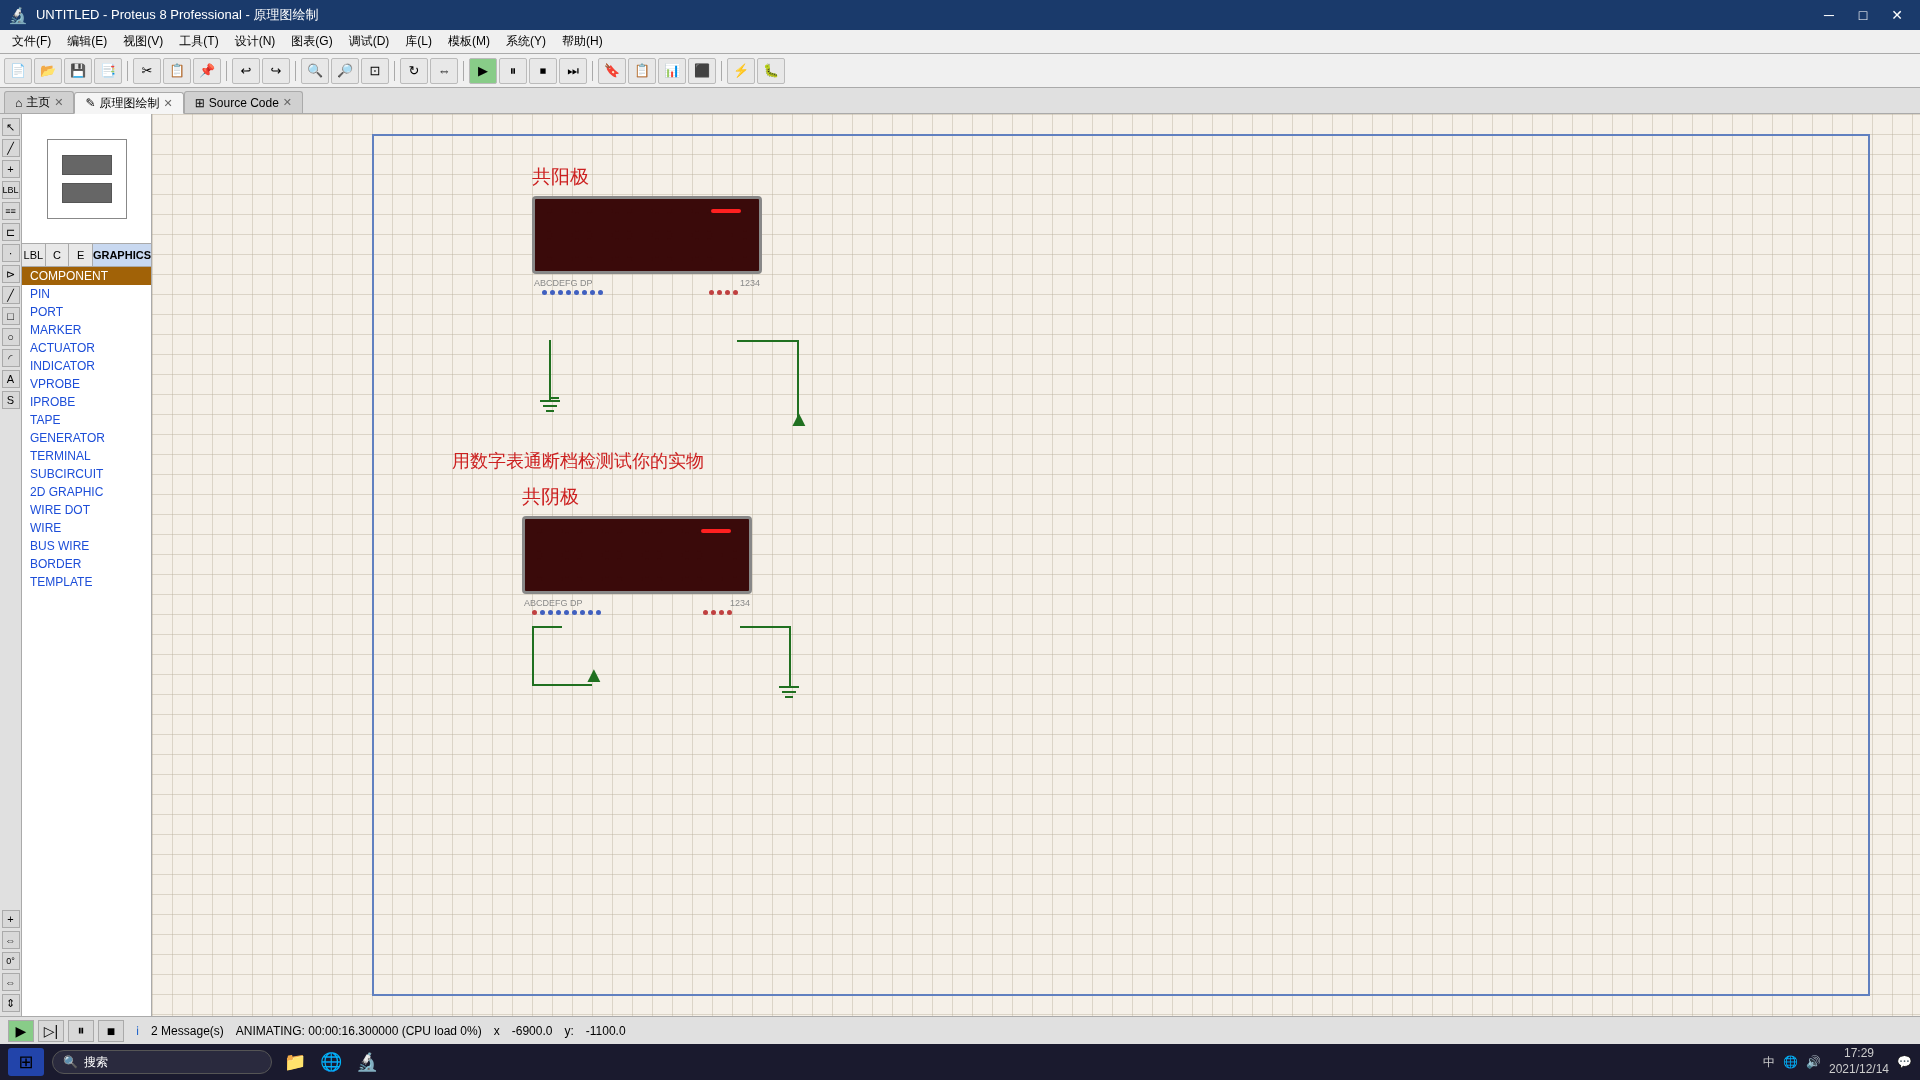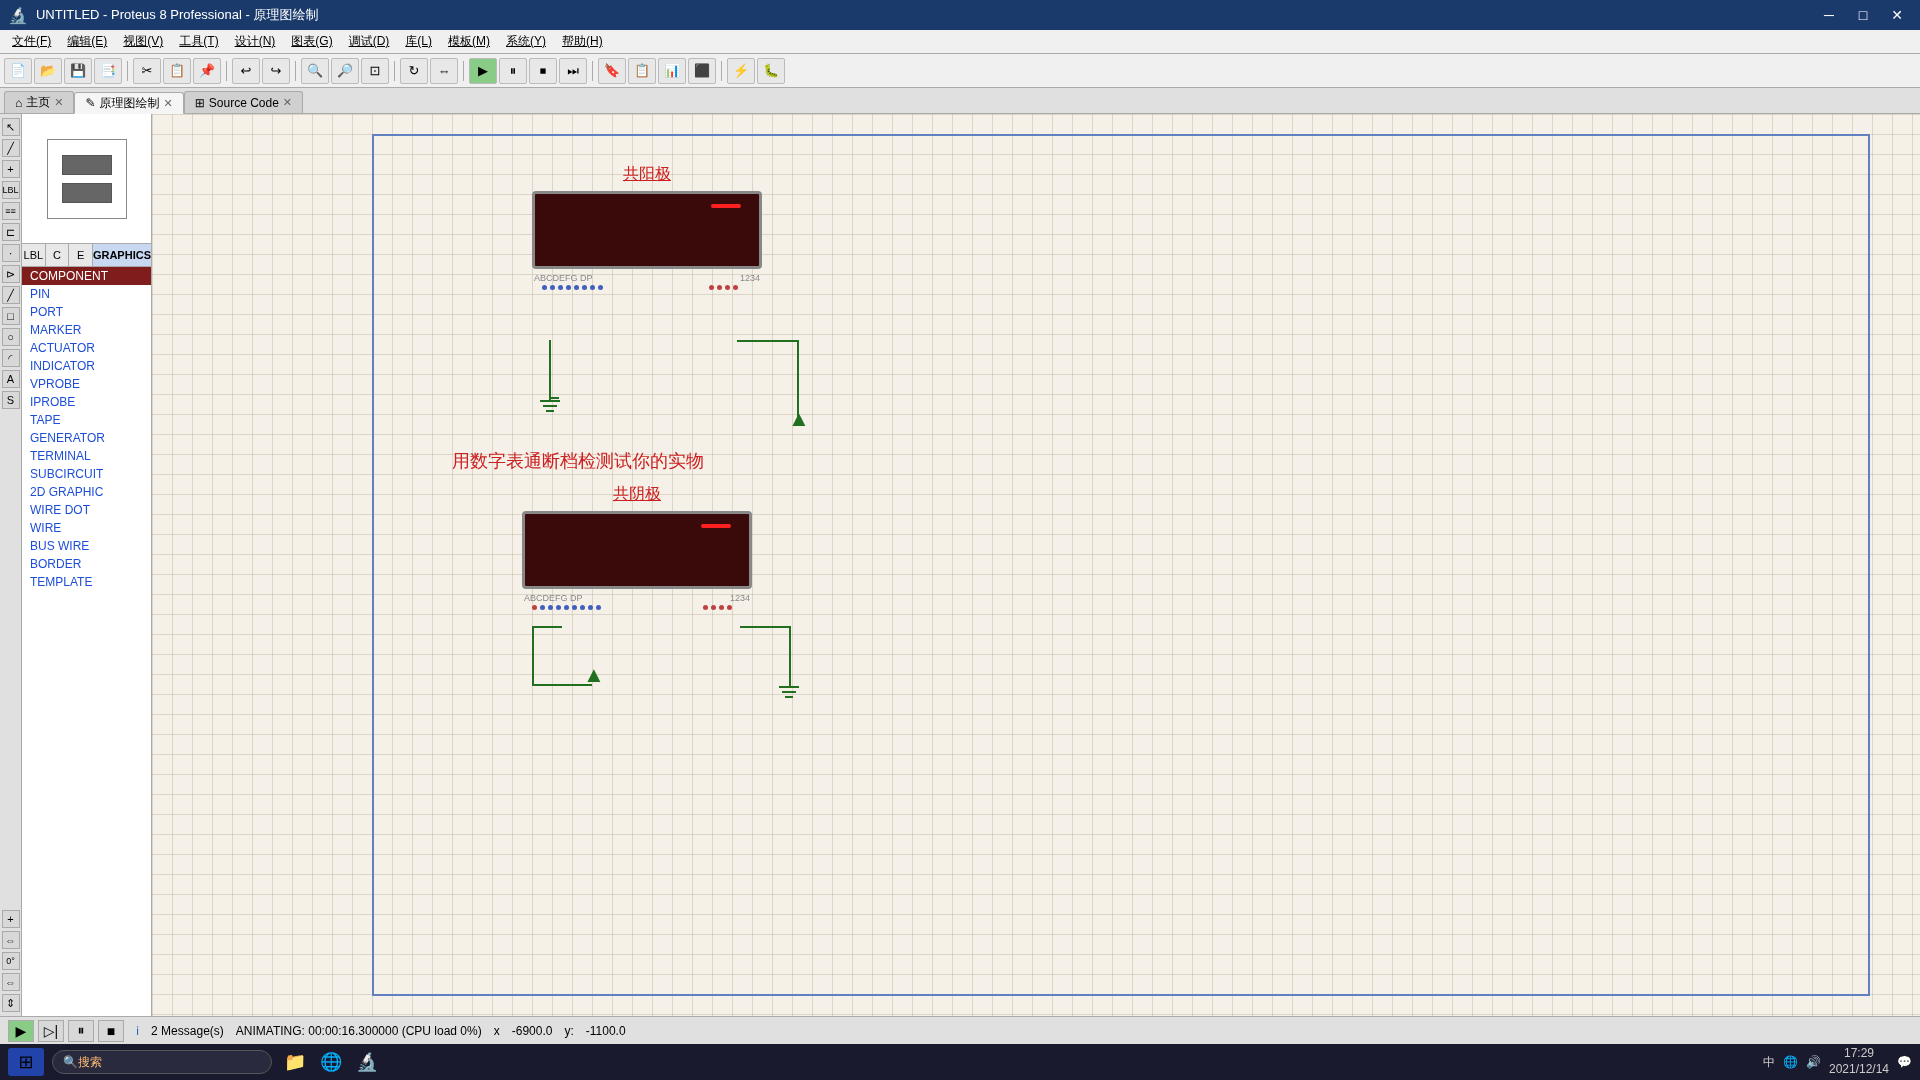--- a/index.html
+++ b/index.html
@@ -30,21 +30,20 @@
       display: flex;
       align-items: center;
       padding: 0 4px;
       border-bottom: 1px solid #aaa;
       font-size: 12px;
     }
     .menu-item {
       padding: 12px 8px;
       cursor: pointer;
       white-space: nowrap;
-      text-decoration: underline;
     }
 
     
     #toolbar {
       height: 34px;
       background: #f0f0f0;
       display: flex;
       align-items: center;
       padding: 0 4px;
       border-bottom: 1px solid #aaa;
@@ -145,21 +144,21 @@
       flex: 1;
       overflow-y: auto;
       background: #fff;
     }
     .comp-item {
       padding: 2px 8px;
       cursor: pointer;
       font-size: 12px;
       color: #1d4ed8;
     }
-    .comp-item.selected { background: #7f1d1d; color: #fff; }
+    .comp-item.selected { background: #a16207; color: #fff; }
 
     
     #left-tools {
       width: 22px;
       background: #e0e0e0;
       border-right: 1px solid #aaa;
       display: flex;
       flex-direction: column;
       align-items: center;
       padding: 4px 0;
@@ -203,26 +202,24 @@
       right: 50px;
       bottom: 20px;
     }
 
     
     .display-unit {
       position: absolute;
     }
 
     .display-label {
-      text-align: center;
-      font-size: 16px;
+      font-size: 19px;
       color: #cc2020;
       margin-bottom: 6px;
       font-family: Arial, sans-serif;
-      text-decoration: underline;
     }
 
     .display-body {
       background: #3a0a0a;
       border: 3px solid #888;
       border-radius: 4px;
       padding: 10px 12px;
       display: flex;
       gap: 8px;
     }
@@ -722,21 +719,21 @@
   <span>x</span>
   <span>-6900.0</span>
   <span>y:</span>
   <span>-1100.0</span>
 </div>
 
 <div id="taskbar">
   <div class="taskbar-start">⊞</div>
   <div class="taskbar-search">
     <span>🔍</span>
-    <span style="color:#fdba74;">搜索</span>
+    <span style="margin-left:6px;color:#ffffff;">搜索</span>
   </div>
   <div class="taskbar-apps">
     <div class="taskbar-app">📁</div>
     <div class="taskbar-app" style="color:#1a88e0;">🌐</div>
     <div class="taskbar-app" style="color:#ffaa00;">🔬</div>
   </div>
   <div class="taskbar-right">
     <span style="color:#ccc;">中</span>
     <span>🌐</span>
     <span>🔊</span>

